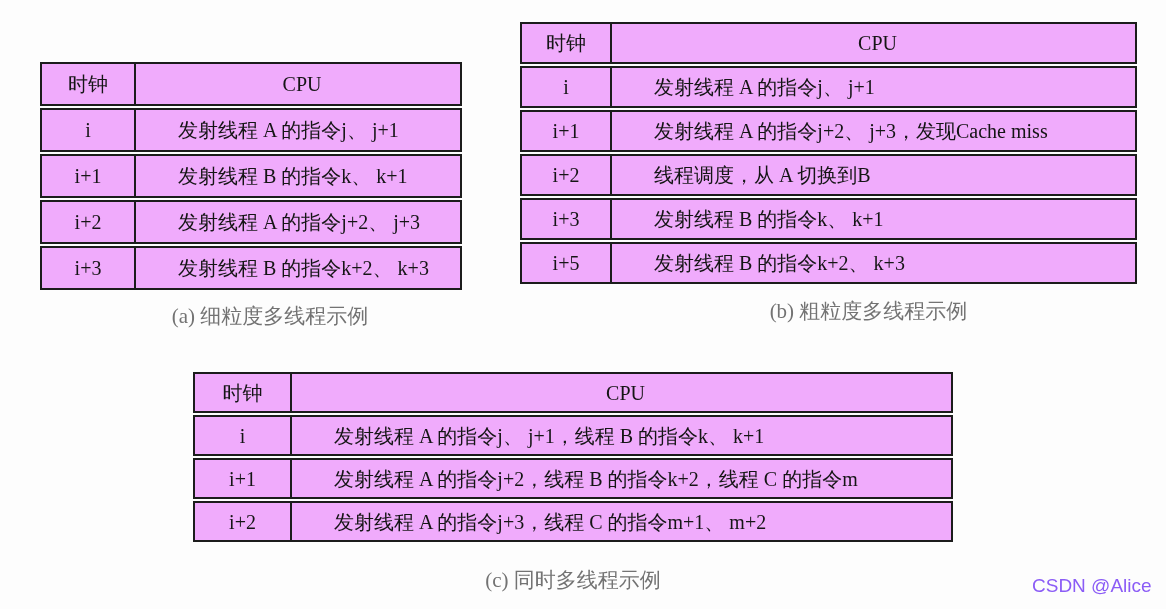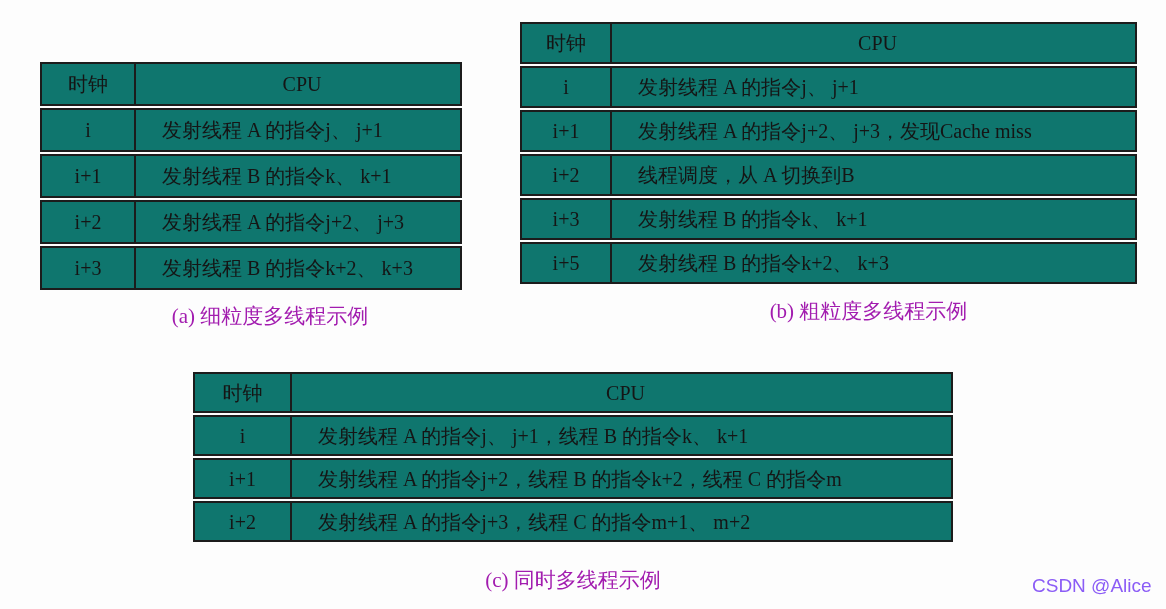--- a/index.html
+++ b/index.html
@@ -18,59 +18,59 @@
   }
   
   .tbl {
     position: absolute;
     display: flex;
     flex-direction: column;
     row-gap: 2px;
   }
   .trow {
     display: flex;
-    background: #0f766e;
+    background: #f0abfc;
     border: 2px solid #1c1c1c;
     box-sizing: border-box;
     align-items: stretch;
   }
   .cell {
     display: flex;
     align-items: center;
     font-size: 20px;
     line-height: 1;
     white-space: nowrap;
     box-sizing: border-box;
   }
   .cell.clock {
     justify-content: center;
     border-right: 2px solid #1c1c1c;
     flex: 0 0 auto;
   }
   .cell.cpu {
     flex: 1 1 auto;
-    padding-left: 26px;
+    padding-left: 42px;
   }
   .cell.cpu.center {
     justify-content: center;
     padding-left: 8px;
   }
   
   .tbl-a .trow { height: 44px; }
   .tbl-a .cell.clock { width: 94px; }
   .tbl-b .trow { height: 42px; }
   .tbl-b .cell.clock { width: 90px; }
   .tbl-c .trow { height: 41px; }
   .tbl-c .cell.clock { width: 97px; }
 
   .caption {
     position: absolute;
     font-size: 21px;
     text-align: center;
-    color: #a21caf;
+    color: #737373;
     white-space: nowrap;
   }
   .watermark {
     position: absolute;
     font-family: "Liberation Sans", "DejaVu Sans", sans-serif;
     font-size: 19px;
     color: #8b5cf6;
     white-space: nowrap;
   }
 </style>

